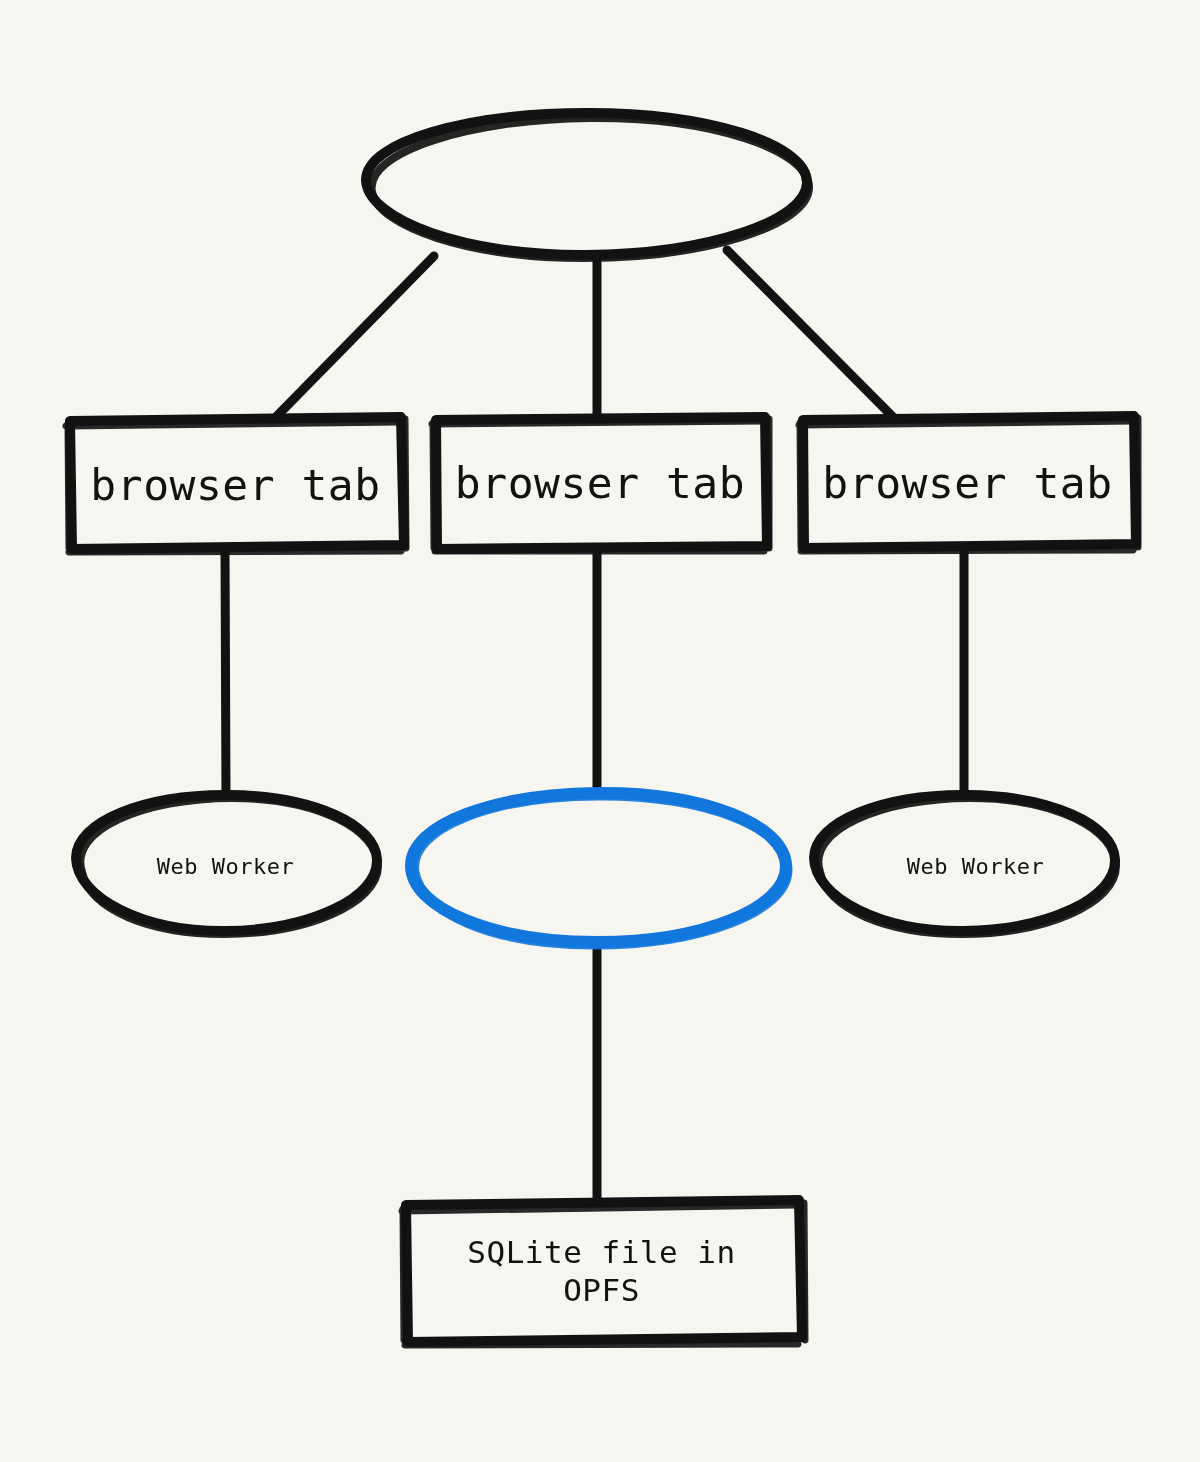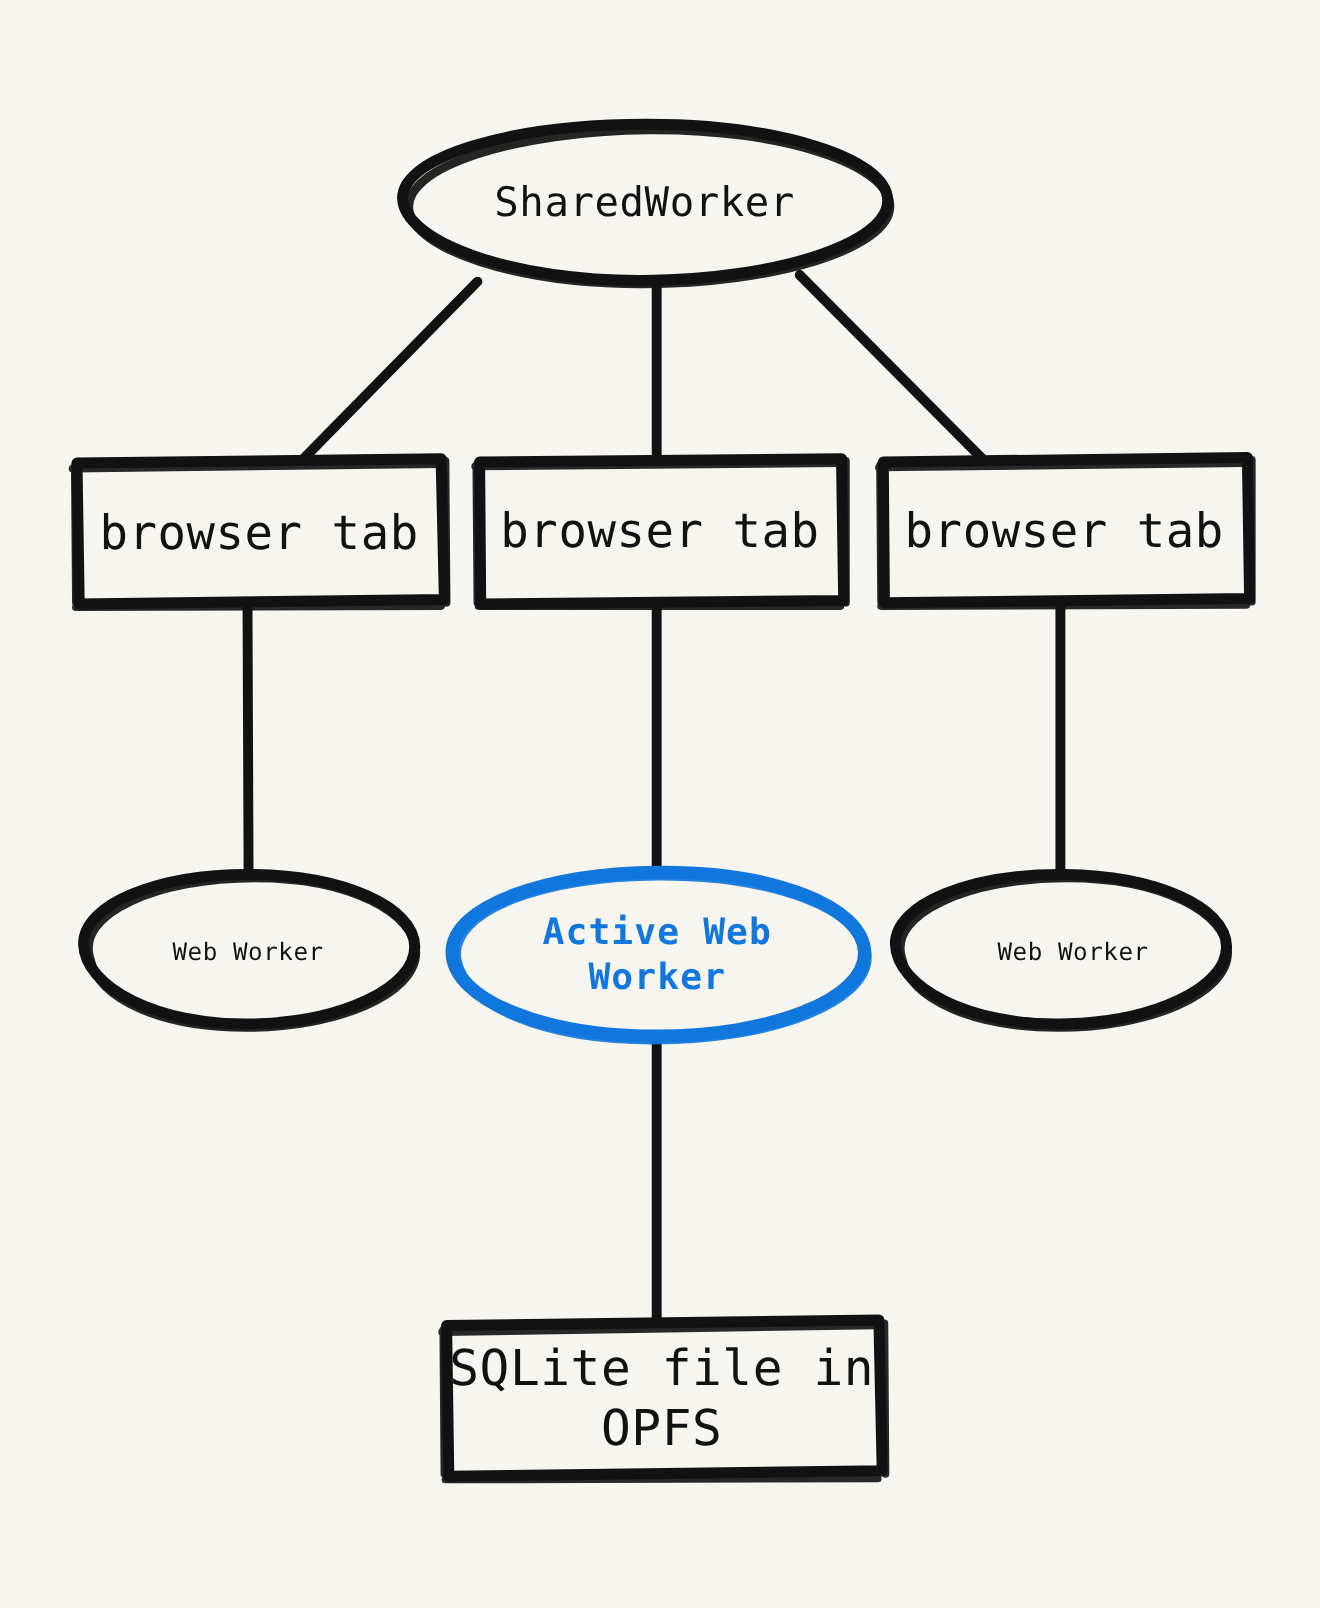--- a/index.html
+++ b/index.html
@@ -59,21 +59,21 @@
   .lbl-worker-3 { left: 818px; top: 790px; width: 315px; }
   .lbl-active {
     left: 405px; top: 790px; width: 385px; height: 155px;
     font-size: 33px;
     font-weight: bold;
     color: #1177dd;
     letter-spacing: 1px;
   }
   .lbl-sqlite {
     left: 403px; top: 1203px; width: 397px; height: 137px;
-    font-size: 45px;
+    font-size: 31px;
   }
 </style>
 </head>
 <body>
 
 <div id="diagram-root">
 
   <svg class="canvas" viewBox="0 0 1200 1462" xmlns="http://www.w3.org/2000/svg">
 
     <g fill="none" stroke="#121212" stroke-width="9" stroke-linecap="round" stroke-linejoin="round">
@@ -164,31 +164,28 @@
     </g>
 
     <g>
       <rect x="403" y="1203" width="397" height="137" fill="#f7f5f0"></rect>
       <path fill="none" stroke="#121212" stroke-width="10" stroke-linecap="round" stroke-linejoin="round" d="M 406 1205 L 799 1200 L 802 1337 L 408 1342 Z"></path>
       <path fill="none" stroke="#121212" stroke-width="7" opacity="0.9" stroke-linecap="round" stroke-linejoin="round" d="M 402 1211 L 797 1205 M 804 1203 L 805 1340 M 798 1344 L 405 1345 M 404 1340 L 403 1209"></path>
     </g>
 
   </svg>
 
-  <div class="node-label lbl-shared">SharedWorker</div>
 
   <div class="node-label lbl-tab lbl-tab-1">browser tab</div>
 
   <div class="node-label lbl-tab lbl-tab-2">browser tab</div>
 
   <div class="node-label lbl-tab lbl-tab-3">browser tab</div>
 
   <div class="node-label lbl-worker lbl-worker-1">Web Worker</div>
 
-  <div class="node-label lbl-active">Active Web
-Worker</div>
 
   <div class="node-label lbl-worker lbl-worker-3">Web Worker</div>
 
   <div class="node-label lbl-sqlite">SQLite file in
 OPFS</div>
 
 </div>
 
 </body></html>

